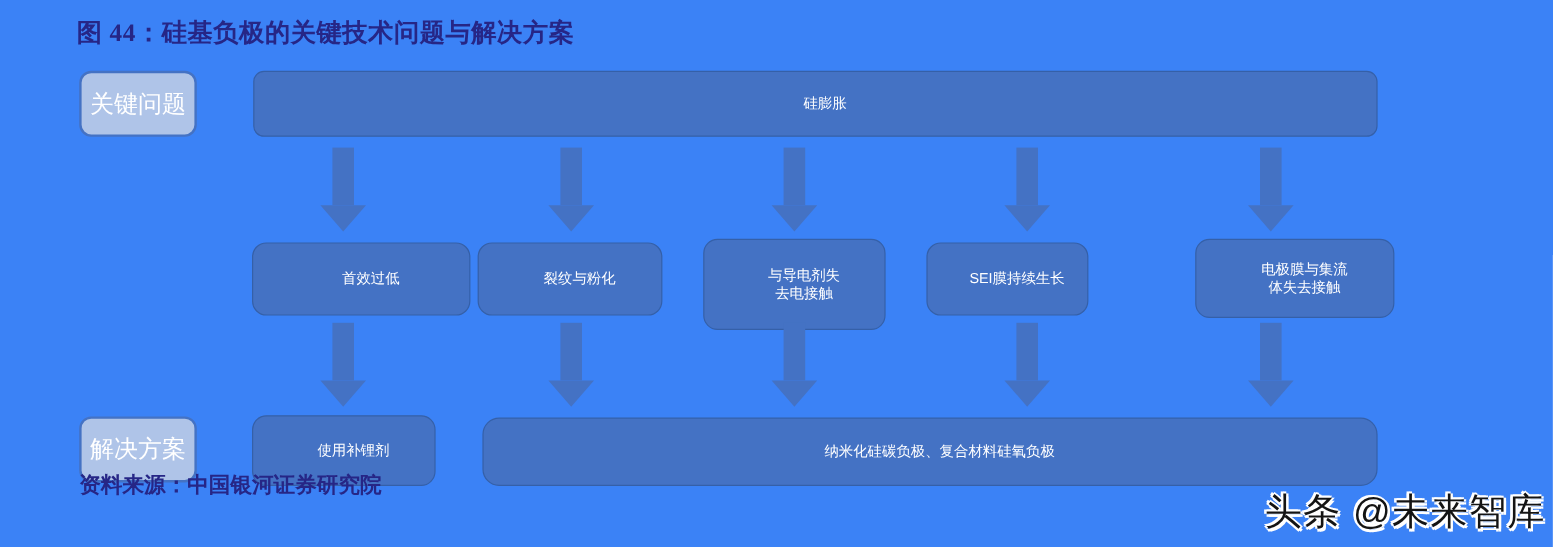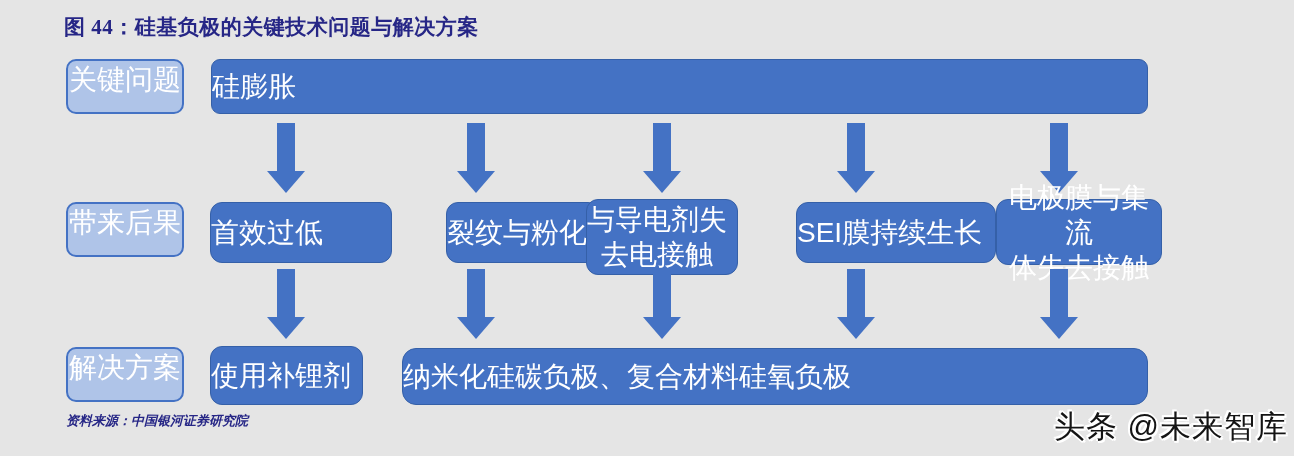--- a/index.html
+++ b/index.html
@@ -11,77 +11,77 @@
     --title-color: #262686;
     --source-color: #262686;
     --watermark-color: #141414;
   }
   * { margin: 0; padding: 0; box-sizing: border-box; }
   body { background: #ffffff; font-family: "Liberation Sans", sans-serif; }
   .canvas {
     position: relative;
     width: 1294px;
     height: 456px;
-    background: #e5e5e5;
+    background: #3b82f6;
     overflow: hidden;
   }
   .fig-title {
     position: absolute;
     left: 64px; top: 13px;
     font-family: "Liberation Serif", serif;
     font-weight: bold;
     font-size: 21px;
     color: var(--title-color);
     letter-spacing: 0.5px;
     white-space: nowrap;
   }
   .row-label {
     position: absolute;
-    left: 66px; width: 118px; height: 55px;
+    left: 66px; width: 98px; height: 55px;
     background: var(--label-fill);
     border: 2px solid var(--label-border);
     border-radius: 10px;
-    display: flex; align-items: flex-start; justify-content: center;
-    color: #ffffff; font-size: 28px; white-space: nowrap;
+    display: flex; align-items: center; justify-content: center;
+    color: #ffffff; font-size: 20px; white-space: nowrap;
   }
   .node {
     position: absolute;
     background: var(--box-fill);
     border: 1px solid var(--box-border);
     color: #ffffff;
-    display: flex; align-items: center; justify-content: flex-start;
+    display: flex; align-items: center; justify-content: center;
     text-align: center;
-    font-size: 28px;
+    font-size: 12px;
     white-space: pre-line;
     line-height: 1.25;
+    padding-left: 16px;
   }
   .bar { border-radius: 9px; }
   .small-box { border-radius: 12px; }
   .arrow {
     position: absolute;
     width: 42px;
     display: flex; flex-direction: column; align-items: center;
   }
   .arrow .shaft {
     width: 18px; height: 48px;
     background: var(--arrow);
   }
   .arrow .head {
     width: 0; height: 0;
     border-left: 19px solid transparent;
     border-right: 19px solid transparent;
     border-top: 22px solid var(--arrow);
   }
   .source-note {
     position: absolute;
-    left: 66px; top: 412px;
+    left: 66px; top: 392px;
     font-family: "Liberation Serif", serif;
-    font-style: italic;
     font-weight: bold;
-    font-size: 13px;
+    font-size: 18px;
     color: var(--source-color);
     white-space: nowrap;
   }
   .watermark {
     position: absolute;
     right: 6px; top: 406px;
     font-size: 31px;
     font-weight: 400;
     color: var(--watermark-color);
     letter-spacing: 1px;
@@ -93,23 +93,20 @@
 </style>
 </head>
 <body>
 
 <div class="canvas">
 
   <div class="fig-title">图 44：硅基负极的关键技术问题与解决方案</div>
 
   <div class="row-label" style="top:59px;">
       <span>关键问题</span>
-    </div>
-  <div class="row-label" style="top:202px;">
-      <span>带来后果</span>
     </div>
   <div class="row-label" style="top:347px;">
       <span>解决方案</span>
     </div>
 
   <div class="node bar" style="left:211px; top:59px; width:937px; height:55px;">
     <span>硅膨胀</span>
   </div>
 
   <div class="arrow" style="left:265px; top:123px;">
@@ -129,28 +126,28 @@
       <div class="head"></div>
     </div>
   <div class="arrow" style="left:1038px; top:123px;">
       <div class="shaft"></div>
       <div class="head"></div>
     </div>
 
   <div class="node small-box" style="left:210px; top:202px; width:182px; height:61px;">
     <span>首效过低</span>
   </div>
-  <div class="node small-box" style="left:398px; top:202px; width:154px; height:61px;margin-left:48px;">
+  <div class="node small-box" style="left:398px; top:202px; width:154px; height:61px;">
     <span>裂纹与粉化</span>
   </div>
   <div class="node small-box" style="left:586px; top:199px; width:152px; height:76px;">
     <span>与导电剂失
 去电接触</span>
   </div>
-  <div class="node small-box" style="left:796px; top:202px; width:200px; height:61px;">
+  <div class="node small-box" style="left:772px; top:202px; width:135px; height:61px;">
     <span>SEI膜持续生长</span>
   </div>
   <div class="node small-box" style="left:996px; top:199px; width:166px; height:66px;">
     <span>电极膜与集流
 体失去接触</span>
   </div>
 
   <div class="arrow" style="left:265px; top:269px;">
       <div class="shaft"></div>
       <div class="head"></div>

